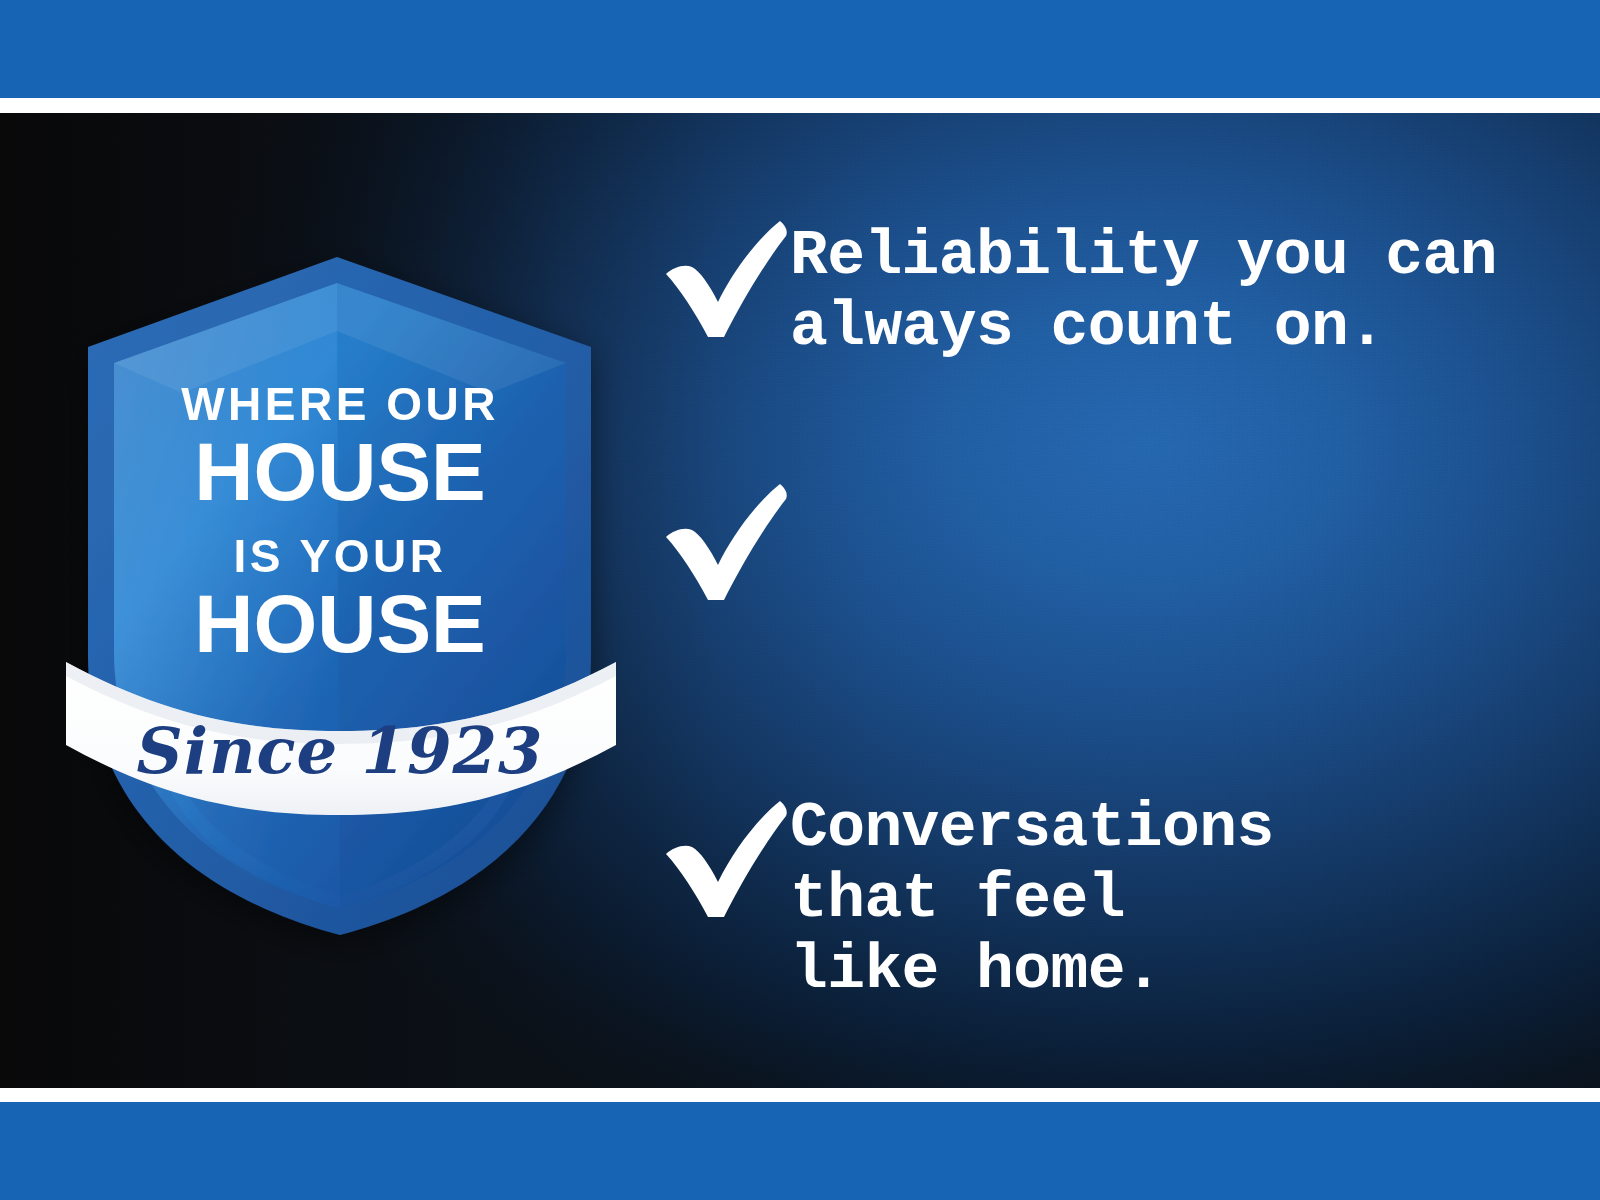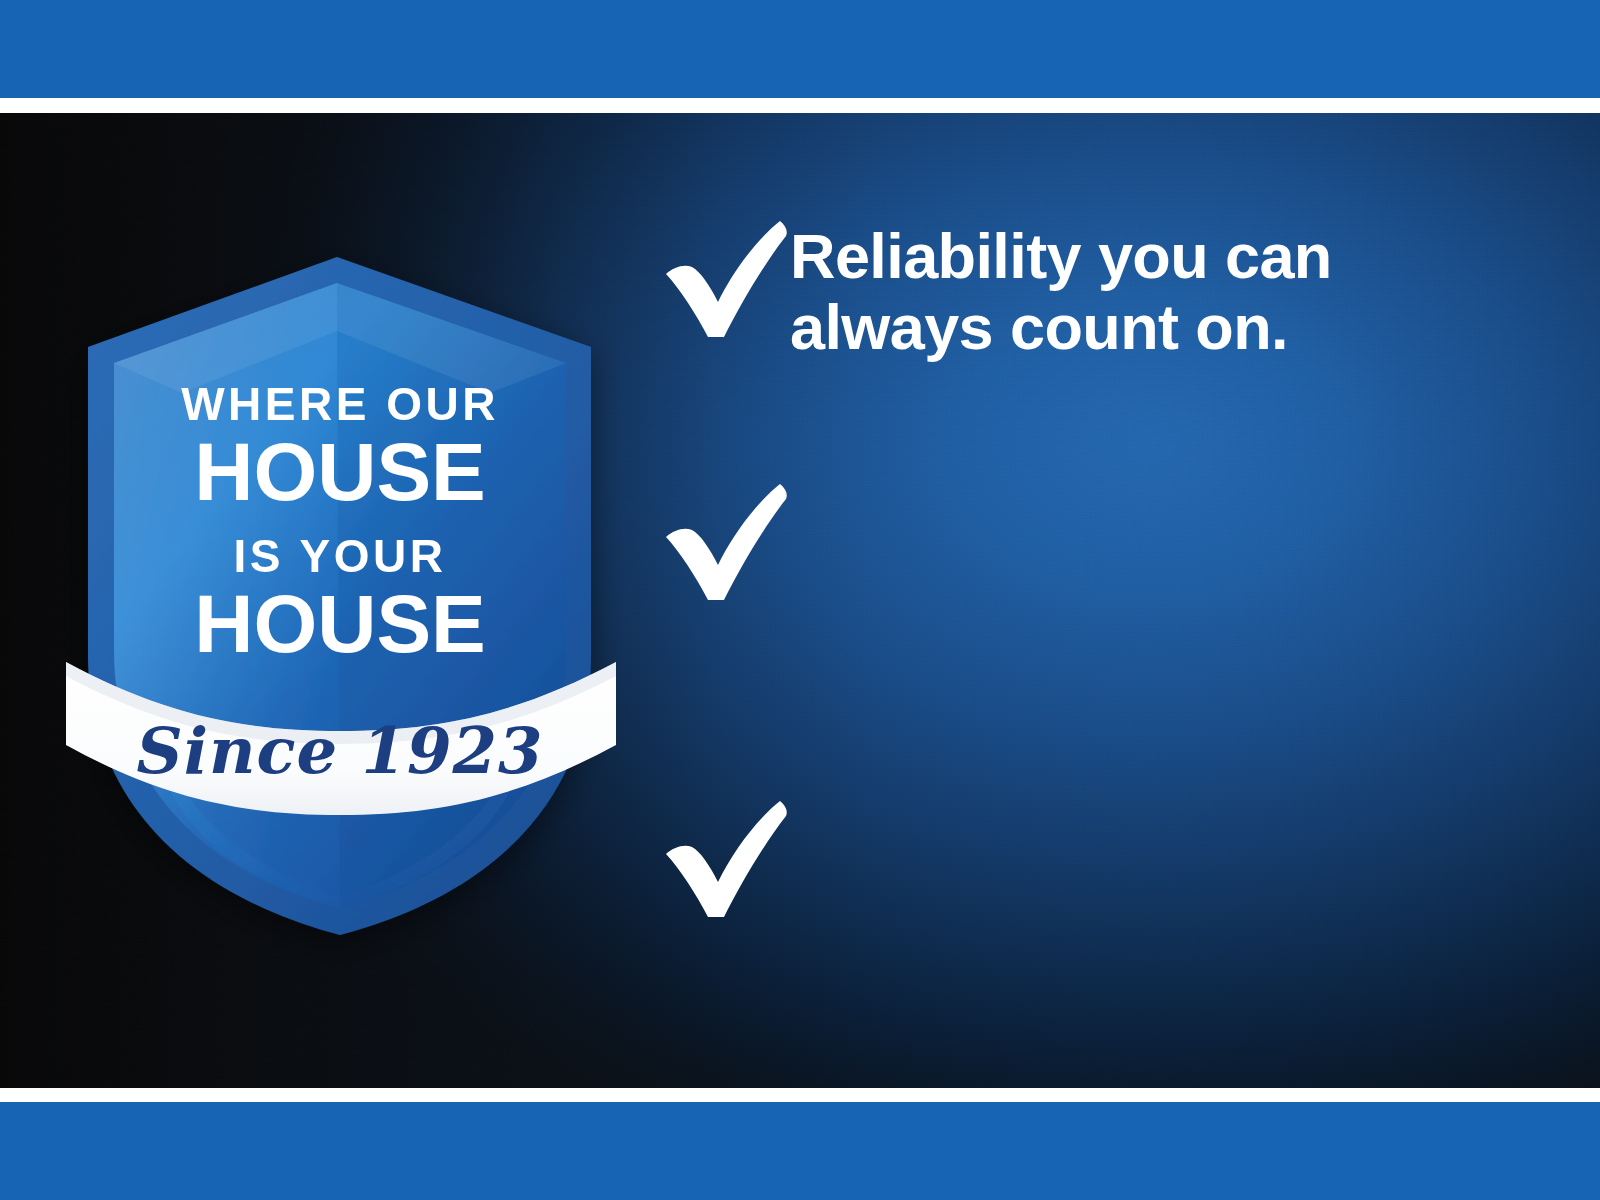--- a/index.html
+++ b/index.html
@@ -133,21 +133,21 @@
   .check-icon {
     flex: 0 0 auto;
     width: 130px;
     height: 122px;
     margin-top: 4px;
   }
   .check-icon svg { display: block; width: 130px; height: 122px; }
 
   .bullet-text {
     color: #ffffff;
-    font-family: Liberation Sans, sans-serif;
+    font-family: Liberation Mono, monospace;
     font-weight: bold;
     font-size: 63px;
     line-height: 1.13;
     letter-spacing: -0.6px;
     white-space: pre-line;
     margin-top: 8px;
   }
   .bullet:nth-child(2) .check-icon,
   .bullet:nth-child(3) .check-icon { margin-top: 12px; }
 </style>
@@ -289,19 +289,22 @@
           <path d="M 6 57
                    C 14 50, 24 47, 32 50
                    C 40 54, 50 69, 58 85
                    C 72 56, 96 23, 120 4
                    C 126 9, 128 14, 126 19
                    C 104 47, 80 88, 64 120
                    L 48 120
                    C 36 97, 20 72, 6 57 Z" fill="#ffffff"></path>
         </svg>
       </span>
+      <span class="bullet-text">Conversations
+that feel
+like home.</span>
     </div>
 
   </div>
 
   <div class="brand-bar bottom"></div>
 
 </div>
 
 </body></html>

